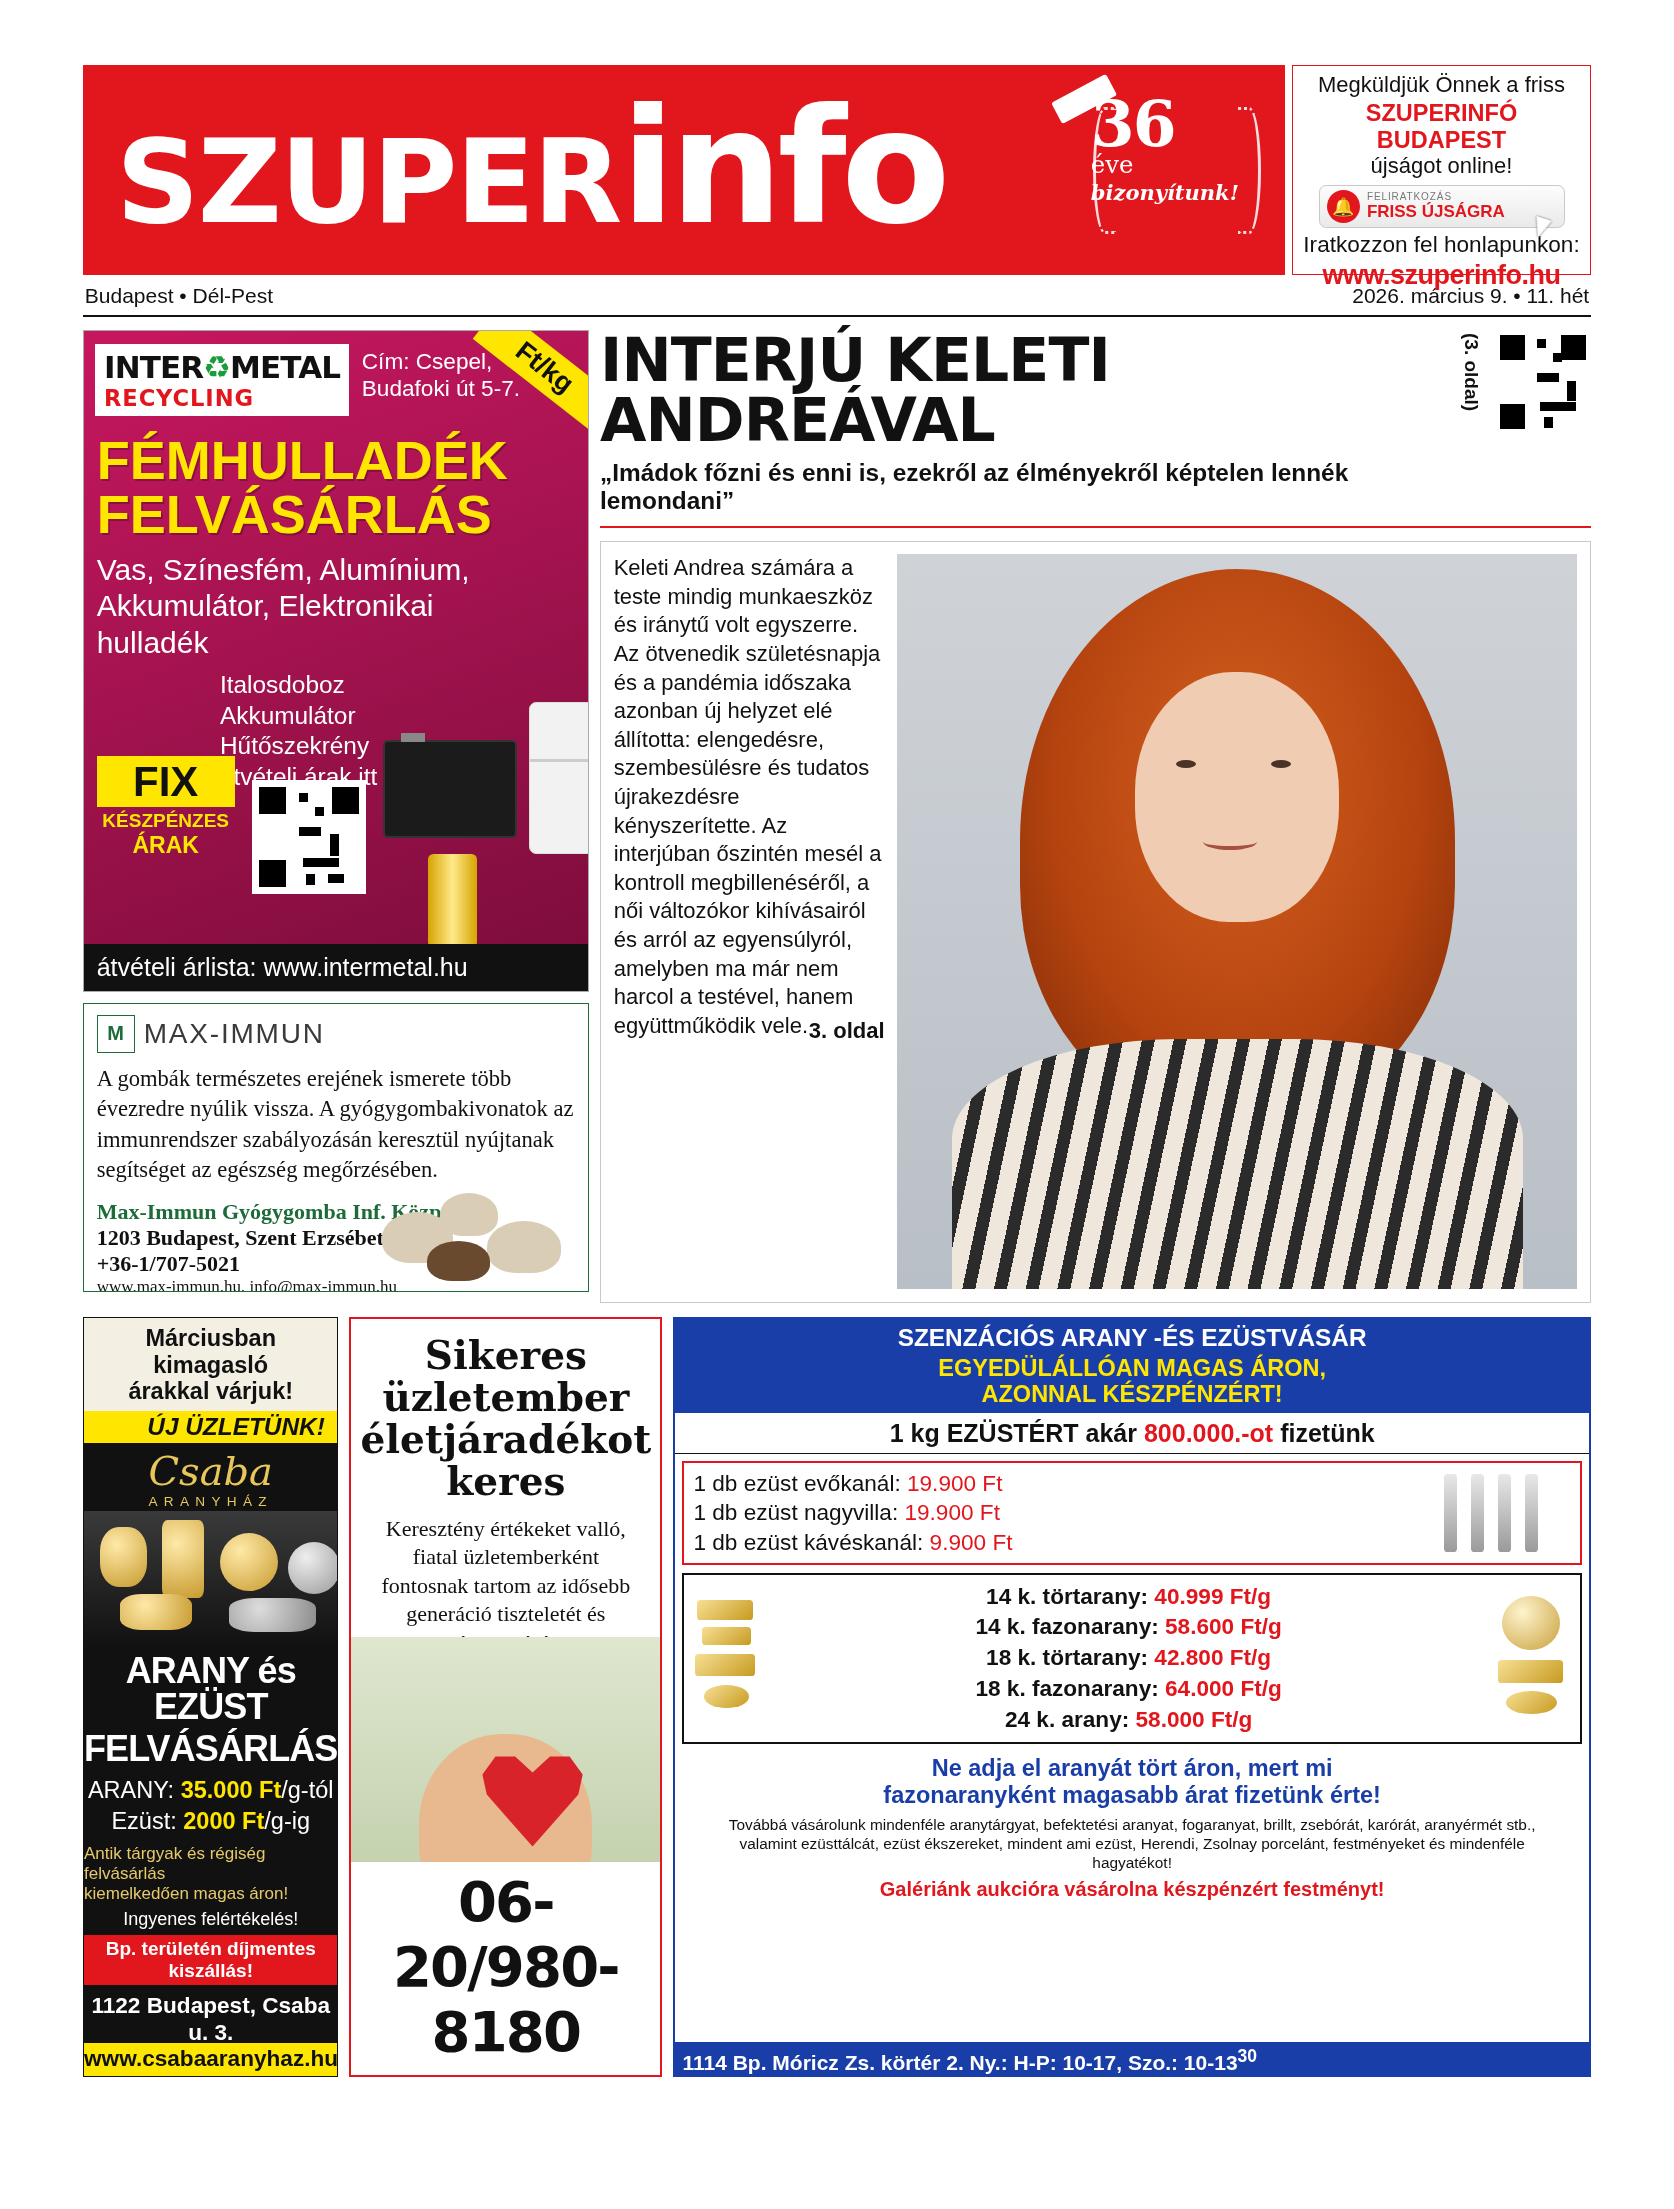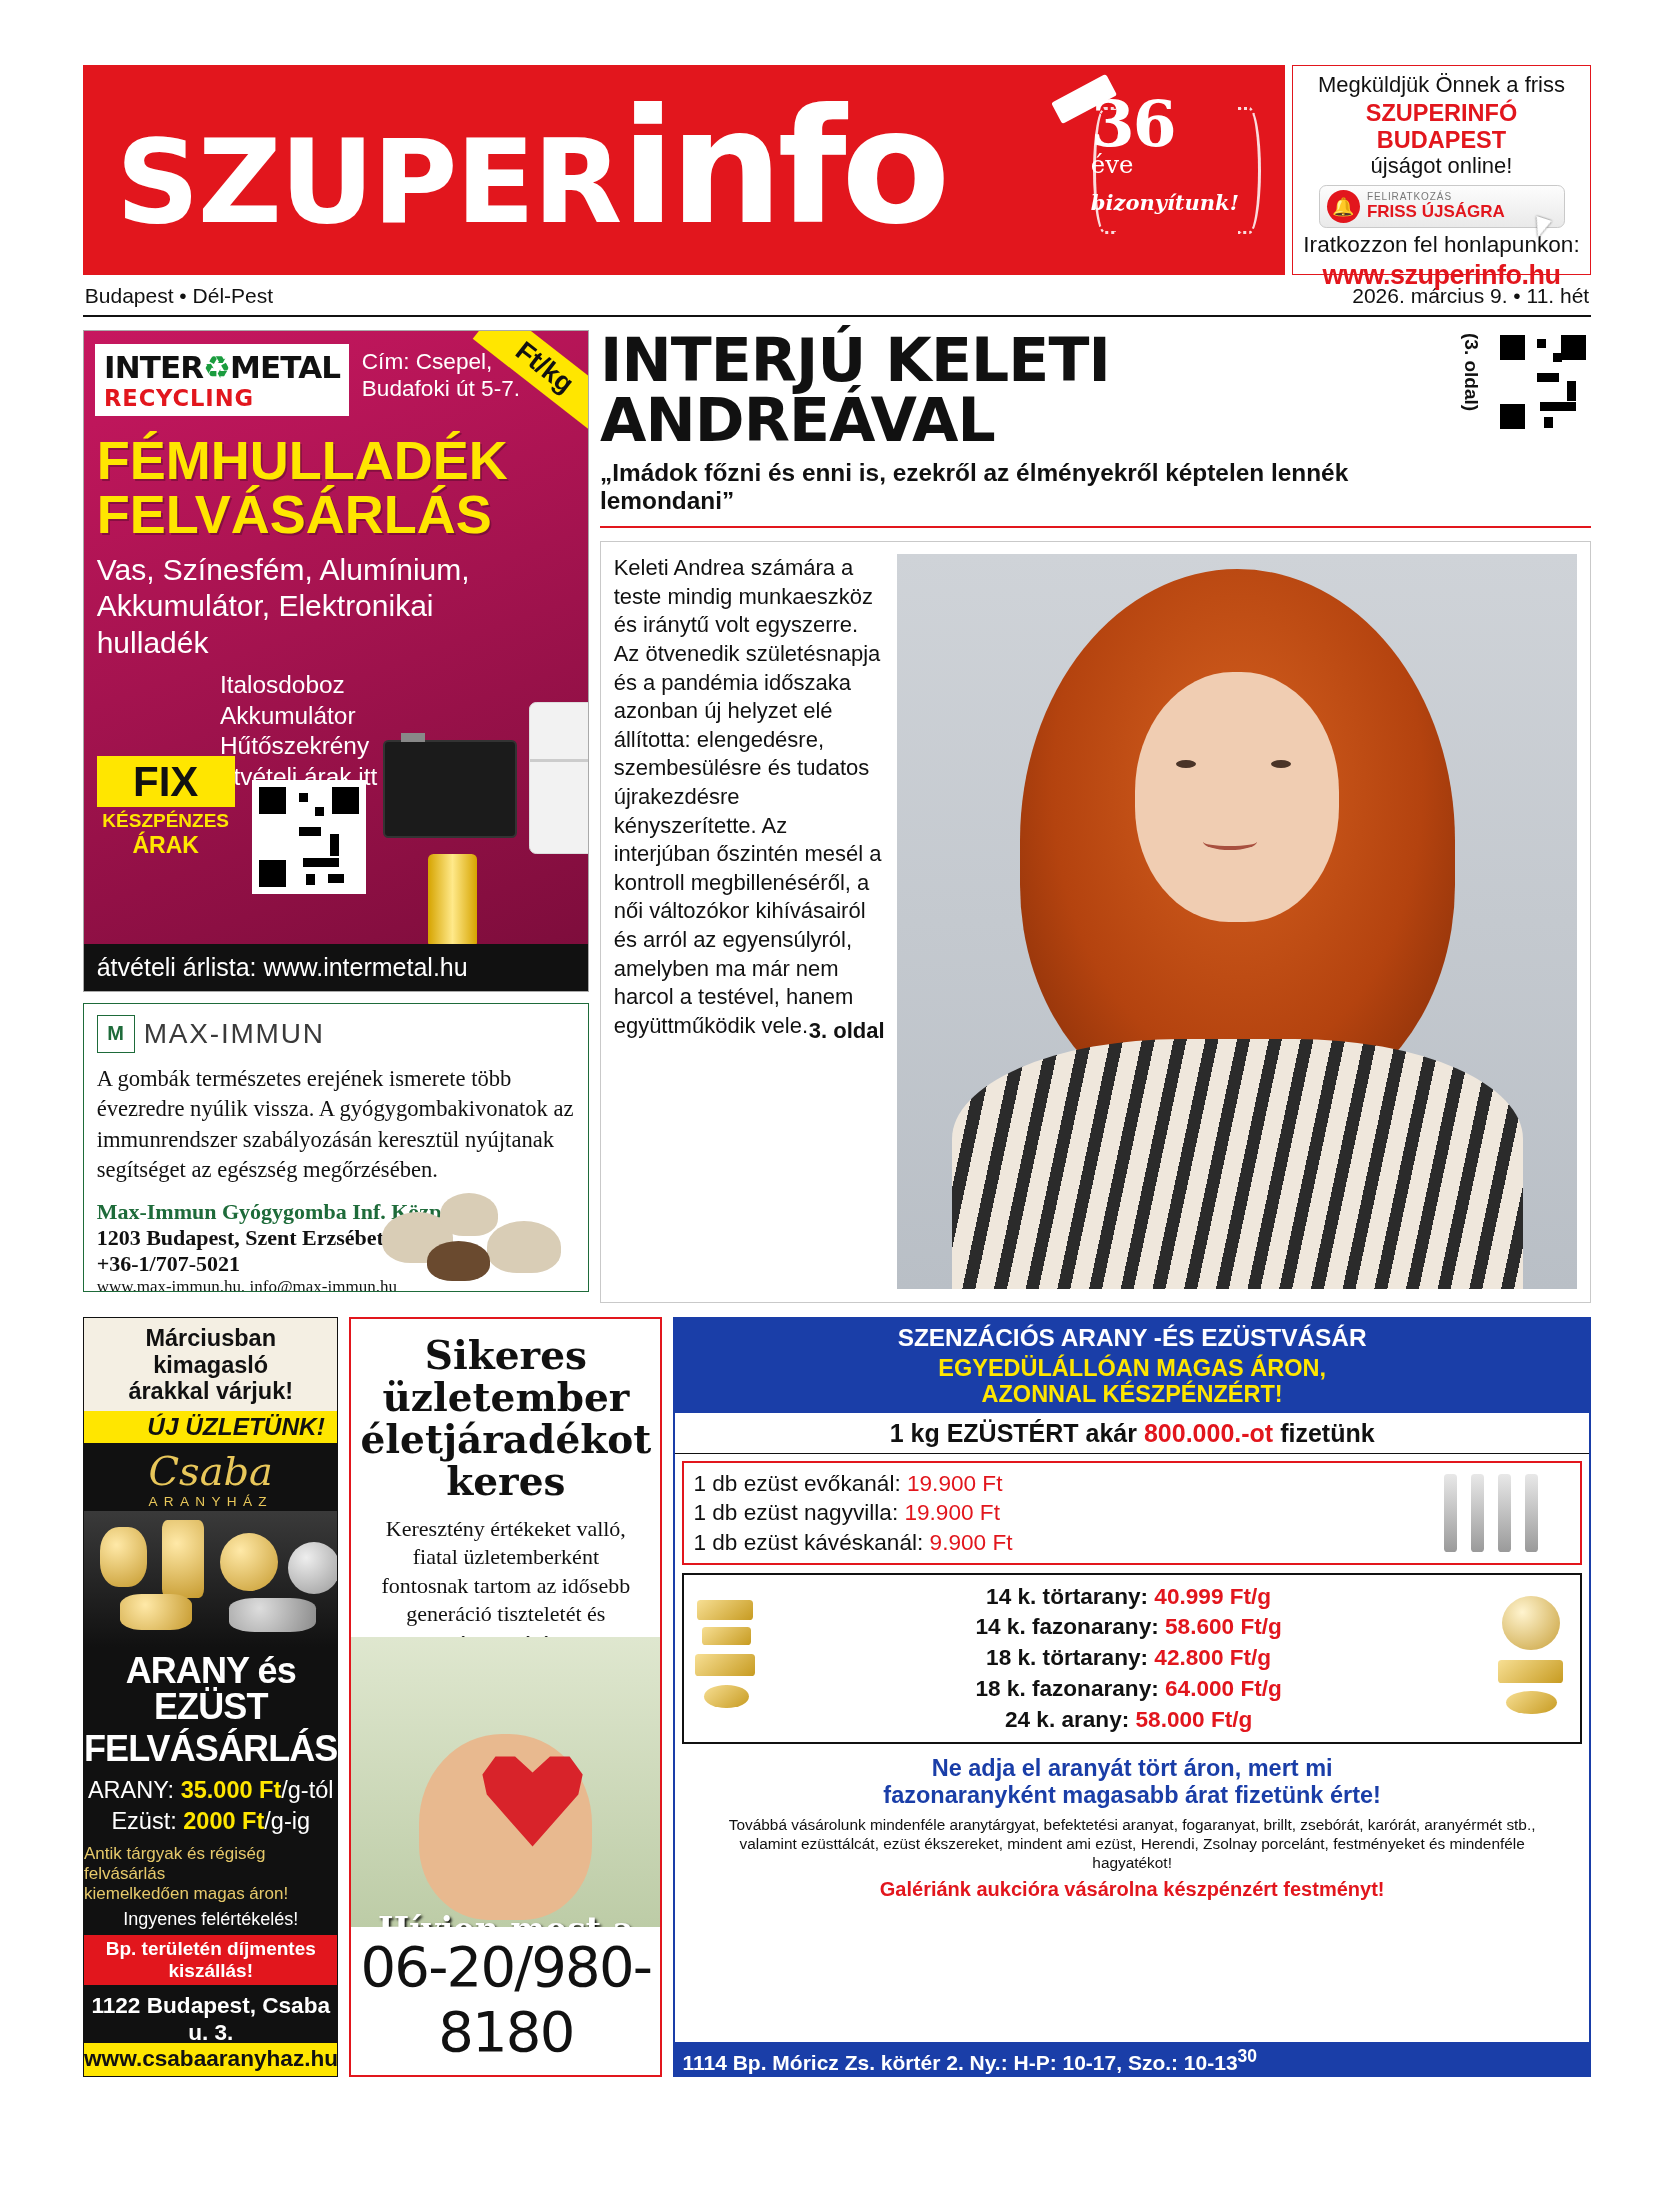--- a/index.html
+++ b/index.html
@@ -28,21 +28,21 @@
   .accent-mark {
     position: absolute; right: 170px; top: 22px; width: 62px; height: 23.5px;
     background: #fff; transform: rotate(-28deg); border-radius: 2.7px;
   }
   .seal {
     position: absolute; right: 22px; top: 31px; width: 172px; height: 149px;
     color: #ffffff; text-align: left;
   }
   .seal .num { font-family: "DejaVu Serif", serif; font-weight: 700; font-size: 63px; line-height: 0.92; letter-spacing: -1.8px; }
   .seal .eve { font-family: "DejaVu Serif", serif; font-size: 24.4px; margin-top: -3.6px; }
-  .seal .biz { font-family: "DejaVu Serif", serif; font-style: italic; font-weight: 700; font-size: 21px; margin-top: 11px; }
+  .seal .biz { font-family: "DejaVu Serif", serif; font-style: italic; font-weight: 700; font-size: 21px; margin-top: 1px; }
   .seal .wreath-l, .seal .wreath-r {
     position: absolute; top: 11px; width: 23.5px; height: 127px;
     border-left: 3.6px dotted #fff; opacity: .85;
   }
   .seal .wreath-l { left: 1.8px; border-radius: 50% 0 0 50%; border-left: 3.6px solid #fff; border-top: 3.6px dotted #fff; border-bottom: 3.6px dotted #fff;}
   .seal .wreath-r { right: 1.8px; border-left: none; border-right: 3.6px solid #fff; border-top: 3.6px dotted #fff; border-bottom: 3.6px dotted #fff; border-radius: 0 50% 50% 0;}
 
   .promo-box {
     width: 299px; margin-left: 7.2px; border: 1.8px solid #e2161d; background: #fff;
     text-align: center; padding: 7.2px 5.4px 3.6px; position: relative;
@@ -179,21 +179,21 @@
   .eletj { border: 2.7px solid #e2161d; height: 760px; position: relative; overflow: hidden; background: #fff; }
   .ej-h { font-family: "DejaVu Serif", serif; font-weight: 700; text-align: center; font-size: 39px; line-height: 1.08; padding: 14.5px 9px 0; }
   .ej-b { font-family: "Liberation Serif", serif; text-align: center; font-size: 22px; line-height: 1.3; padding: 12.7px 16.3px 0; }
   .ej-photo { position: absolute; left: 0; right: 0; top: 318px; bottom: 116px; background: linear-gradient(#dfe7cf,#b9c9a2); overflow: hidden; }
   .hands { position: absolute; left: 22%; top: 30%; width: 56%; height: 58%; background: #e8b98f; border-radius: 48% 48% 40% 40%; }
   .heart { position: absolute; left: 41%; top: 34%; width: 109px; height: 100px; background: #d8232a;
     clip-path: polygon(50% 100%, 8% 48%, 4% 28%, 16% 10%, 34% 10%, 50% 26%, 66% 10%, 84% 10%, 96% 28%, 92% 48%); }
   .ej-cta { position: absolute; left: 16.3px; top: 333px; font-family: "DejaVu Serif", serif; font-weight: 700; font-size: 33px; color: #1e6b3a; line-height: 1.12; text-shadow: 0.9px 0.9px 0 #fff; }
   .ej-call { position: absolute; left: 0; right: 0; bottom: 87px; text-align: center; font-family: "DejaVu Serif", serif; font-weight: 700; font-size: 33px; color: #fff; text-shadow: 1.8px 1.8px 2.7px #000; }
   .ej-phone { position: absolute; left: 0; right: 0; bottom: 0; background: #fff; text-align: center;
-    font-family: "DejaVu Sans", sans-serif; font-weight: 400; font-size: 56px; letter-spacing: -1.8px; padding: 7.2px 0 11px; margin-top: 26px; }
+    font-family: "DejaVu Sans", sans-serif; font-weight: 700; font-size: 56px; letter-spacing: -1.8px; padding: 7.2px 0 11px; margin-top: 26px; }
 
   
   .arany { border: 2.7px solid #1a3ea8; height: 760px; background: #fff; position: relative; overflow: hidden; }
   .ar-h1 { background: #1a3ea8; color: #fff; font-weight: 700; text-align: center; font-size: 24.4px; padding: 4.5px 0; }
   .ar-h2 { background: #1a3ea8; color: #ffe600; font-weight: 700; text-align: center; font-size: 23.5px; line-height: 1.1; padding: 0 0 5.4px; }
   .ar-h3 { text-align: center; font-weight: 700; font-size: 25px; padding: 5.4px 0; border-bottom: 1.8px solid #111; }
   .ar-h3 .or { color: #e2161d; }
   .ar-silver { border: 2.7px solid #e2161d; margin: 7.2px 7.2px 0; padding: 5.4px 9px; display: flex; }
   .ar-silver .lines { flex: 1 1 auto; }
   .ar-silver .ln { font-weight: 400; font-size: 22.6px; line-height: 1.32; }

